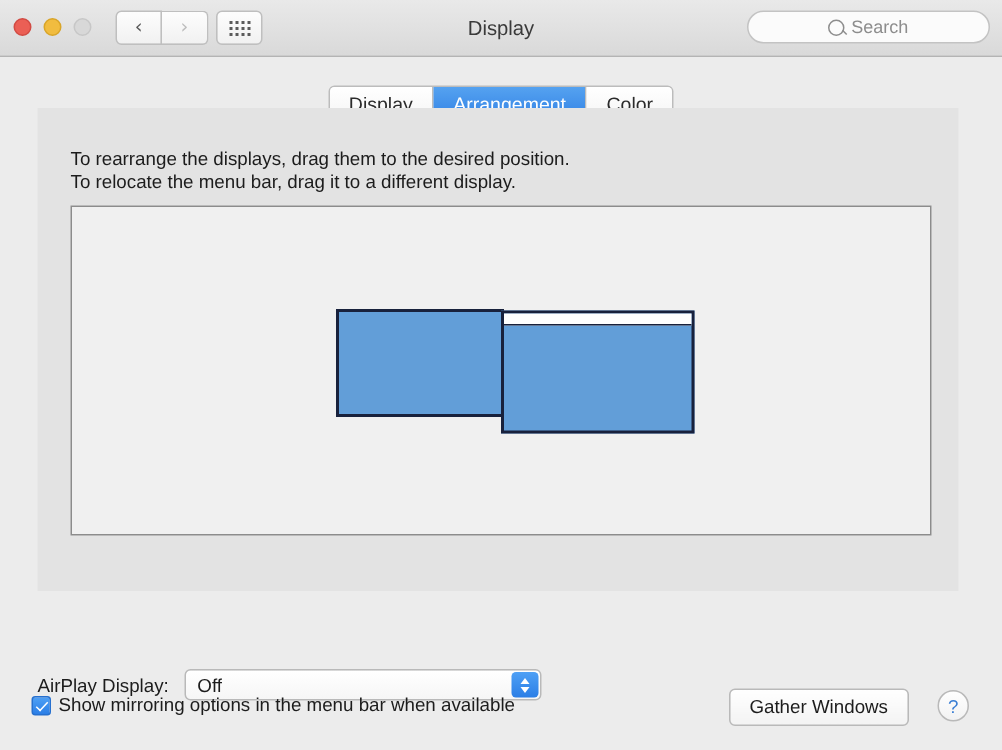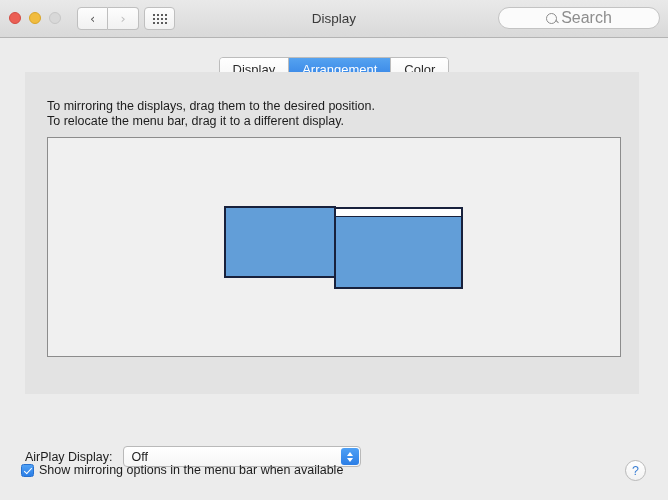--- a/index.html
+++ b/index.html
@@ -135,21 +135,21 @@
   }
   .mag::after {
     content: "";
     position: absolute;
     width: 4px; height: 1.2px;
     background: #8d8d8d;
     right: -3px; bottom: 0px;
     transform: rotate(45deg);
   }
   .search-ph {
-    font-size: 16px;
+    font-size: 12px;
     color: #8d8d8d;
   }
 
   
   .tabbar {
     position: absolute;
     left: 0; right: 0;
     top: 57px;
     display: flex;
     justify-content: center;
@@ -409,21 +409,21 @@
   <div class="tabbar">
     <div class="tabs">
       <div class="tab">Display</div>
       <div class="tab active">Arrangement</div>
       <div class="tab">Color</div>
     </div>
   </div>
 
   <div class="panel">
     <div class="instructions">
-      <div>To mirroring the displays, drag them to the desired position.</div>
+      <div>To rearrange the displays, drag them to the desired position.</div>
       <div>To relocate the menu bar, drag it to a different display.</div>
     </div>
 
     <div class="dragarea">
       <div class="display left"></div>
       <div class="display right">
         <div class="menubar-strip"></div>
       </div>
     </div>
 
@@ -438,15 +438,16 @@
         <span class="arrow-down"></span>
       </span>
     </div>
   </div>
 
   <div class="mirroring-row">
     <span class="cb checked"></span>
     <span class="cb-label">Show mirroring options in the menu bar when available</span>
   </div>
 
+  <div class="gather-btn">Gather Windows</div>
   <div class="help-btn">?</div>
 
 </div>
 
 </body></html>

